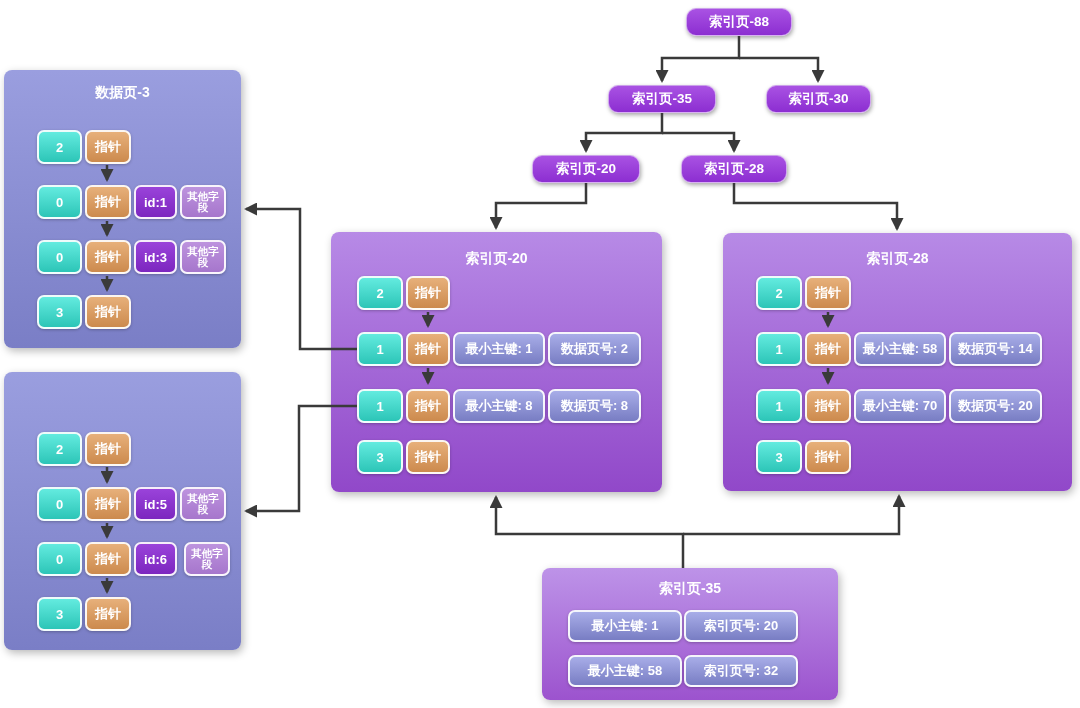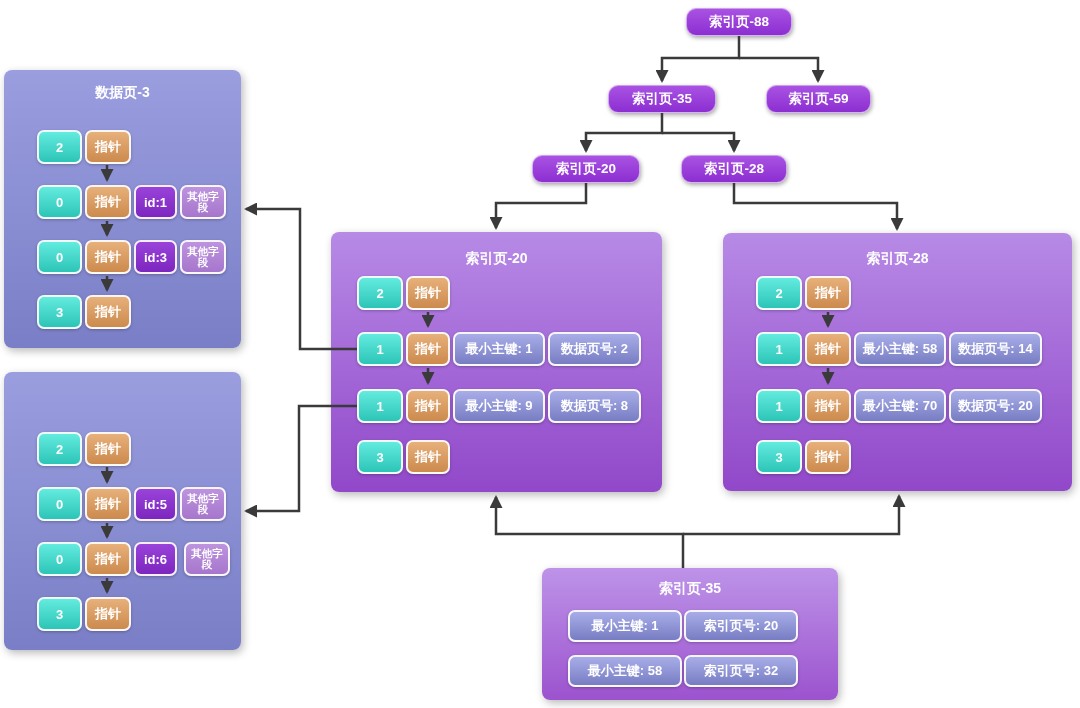--- a/index.html
+++ b/index.html
@@ -32,21 +32,21 @@
   .connectors{position:absolute;left:0;top:0;z-index:5;pointer-events:none;}
   .wire{stroke:var(--line,#3a3a3a);stroke-width:2.5;fill:none;}
 </style>
 </head>
 <body>
 
 <div class="canvas">
 
   <div class="tnode" style="left:686px;top:8px;width:106px">索引页-88</div>
   <div class="tnode" style="left:608px;top:85px;width:108px">索引页-35</div>
-  <div class="tnode" style="left:766px;top:85px;width:105px">索引页-59</div>
+  <div class="tnode" style="left:766px;top:85px;width:105px">索引页-30</div>
   <div class="tnode" style="left:532px;top:155px;width:108px">索引页-20</div>
   <div class="tnode" style="left:681px;top:155px;width:106px">索引页-28</div>
 
   <div class="box data-box" style="left:4px;top:70px;width:237px;height:278px">
     <div class="box-title" style="top:14px">数据页-3</div>
     <div class="row" style="left:33px;top:60px">
       <span class="pill teal" style="width:45px">2</span>
       <span class="pill orange" style="width:46px">指针</span>
     </div>
     <div class="row" style="left:33px;top:115px">
@@ -98,21 +98,21 @@
     </div>
     <div class="row" style="left:26px;top:100px">
       <span class="pill teal" style="width:46px">1</span>
       <span class="pill orange" style="width:44px">指针</span>
       <span class="pill rec" style="width:92px">最小主键: 1</span>
       <span class="pill rec" style="width:93px">数据页号: 2</span>
     </div>
     <div class="row" style="left:26px;top:157px">
       <span class="pill teal" style="width:46px">1</span>
       <span class="pill orange" style="width:44px">指针</span>
-      <span class="pill rec" style="width:92px">最小主键: 9</span>
+      <span class="pill rec" style="width:92px">最小主键: 8</span>
       <span class="pill rec" style="width:93px">数据页号: 8</span>
     </div>
     <div class="row" style="left:26px;top:208px">
       <span class="pill teal" style="width:46px">3</span>
       <span class="pill orange" style="width:44px">指针</span>
     </div>
   </div>
 
   <div class="box index-box" style="left:723px;top:233px;width:349px;height:258px">
     <div class="box-title" style="top:17px">索引页-28</div>

